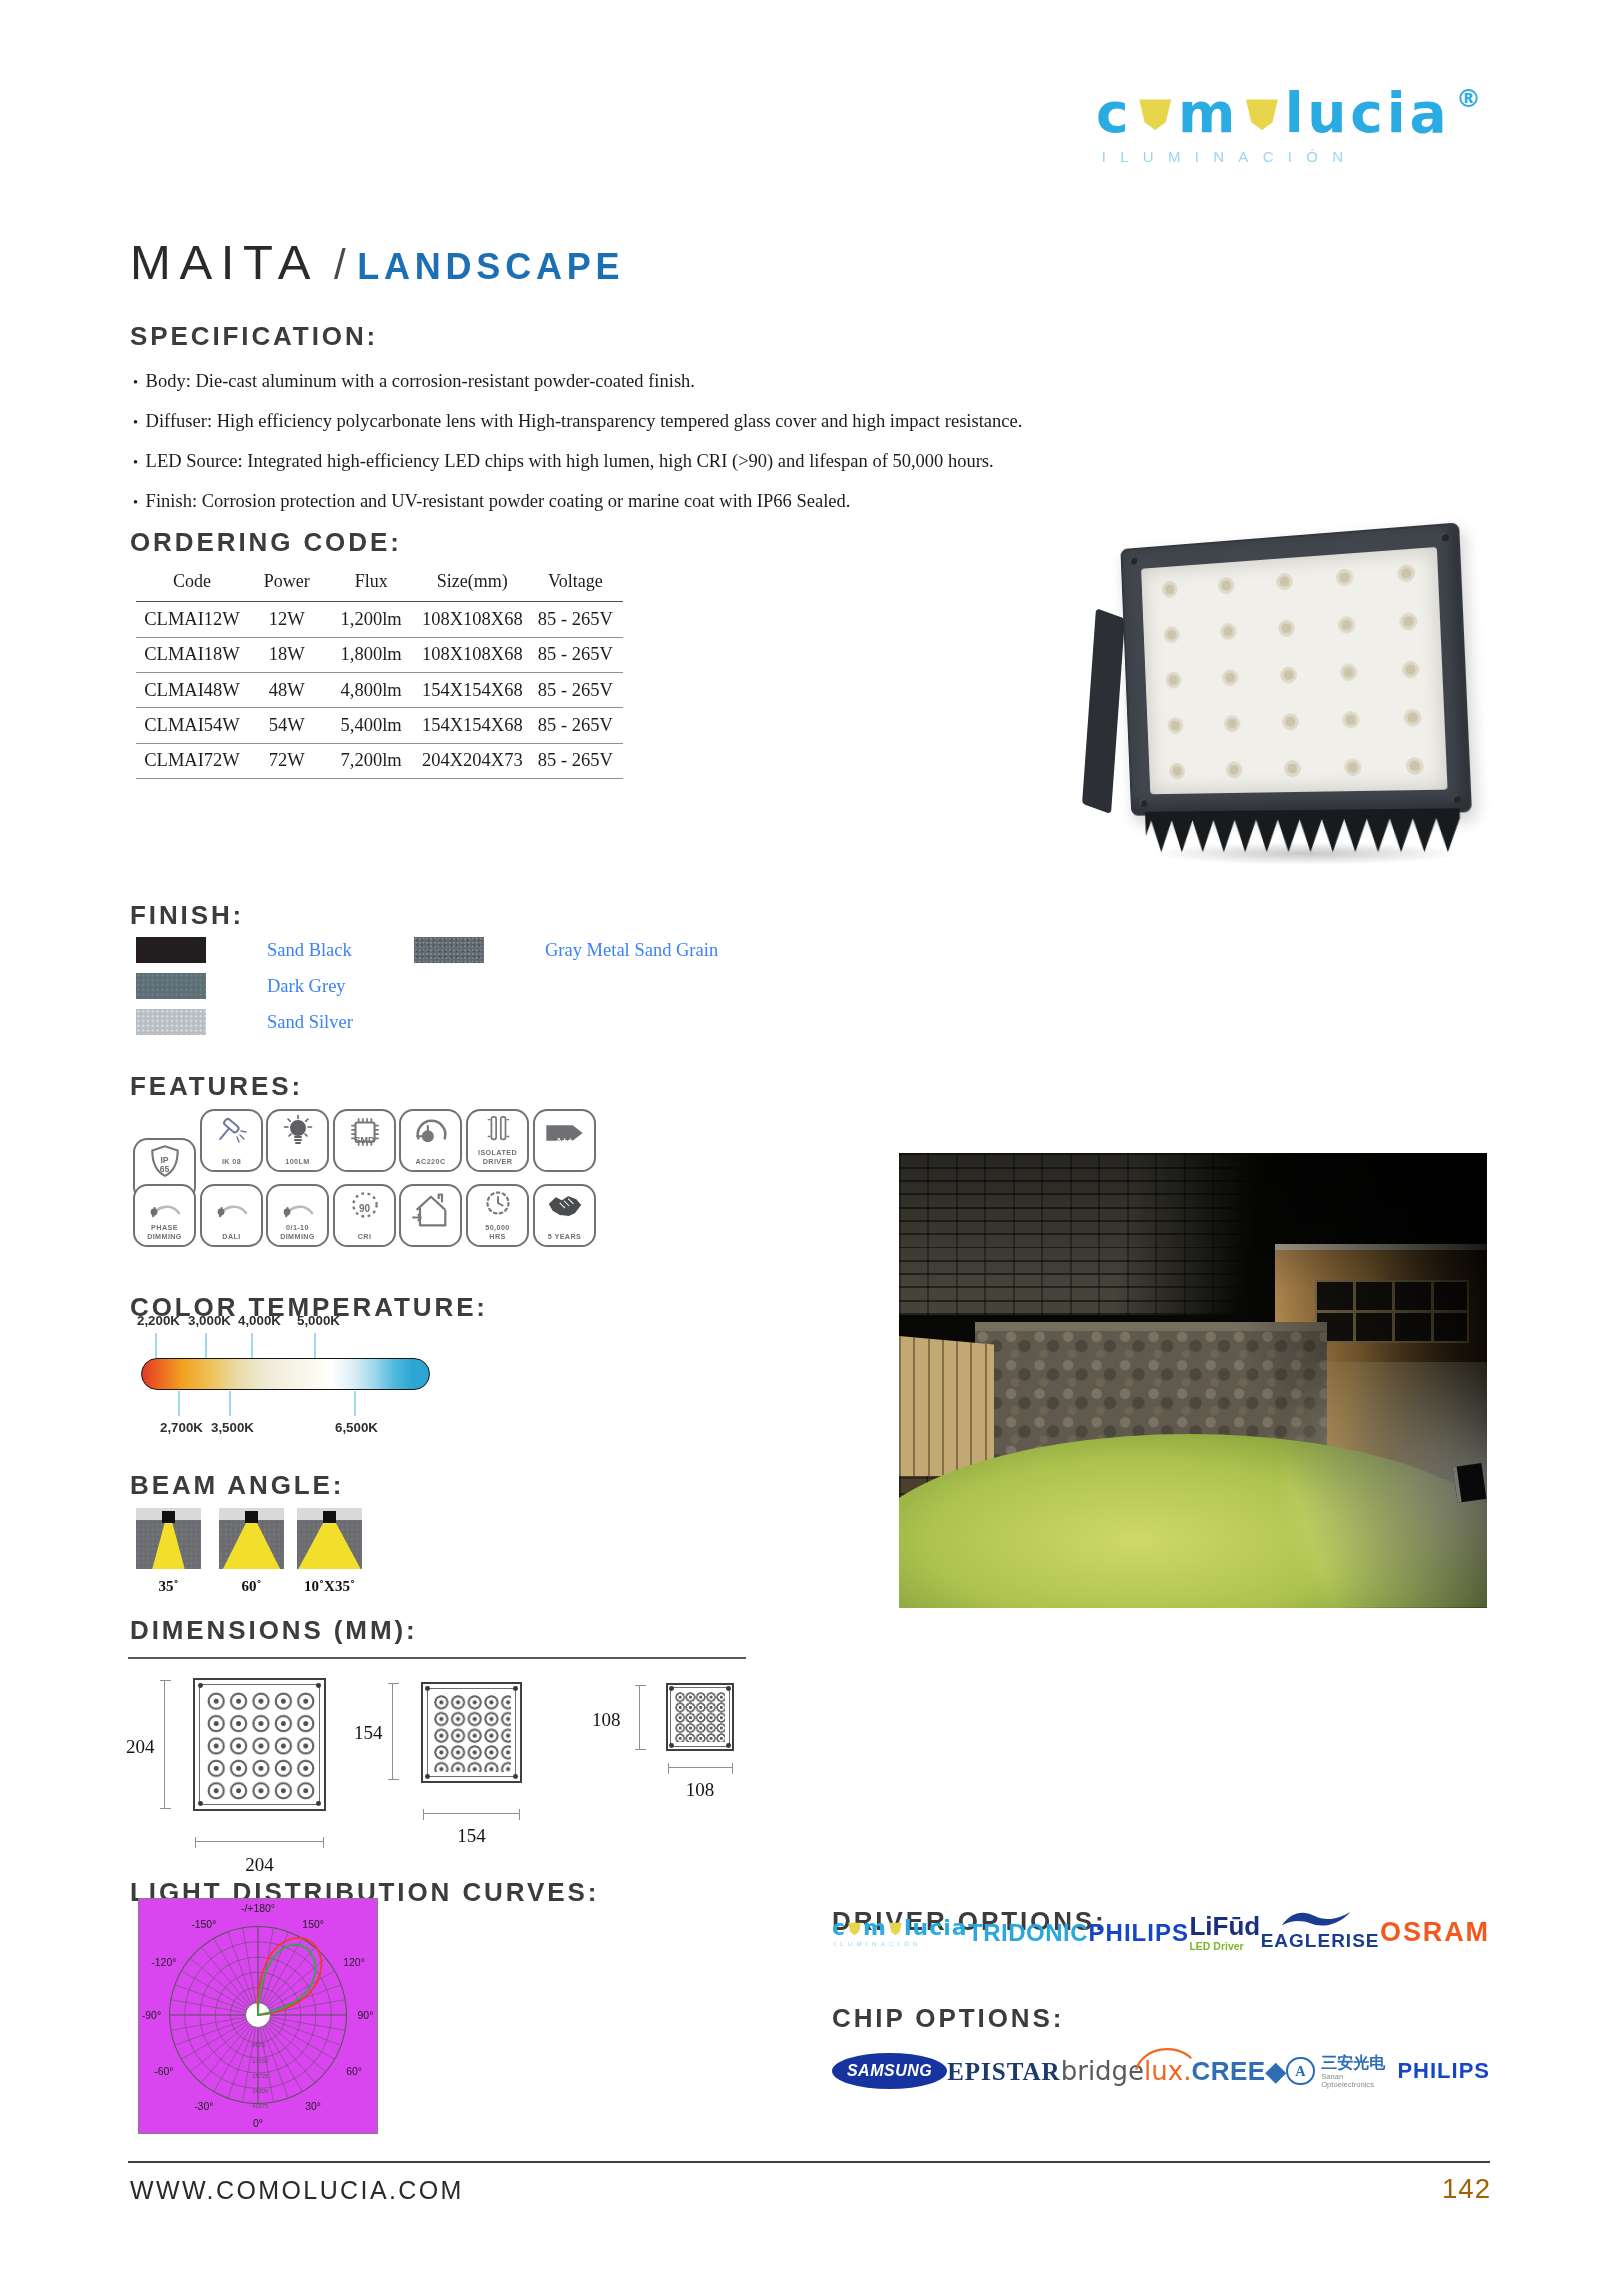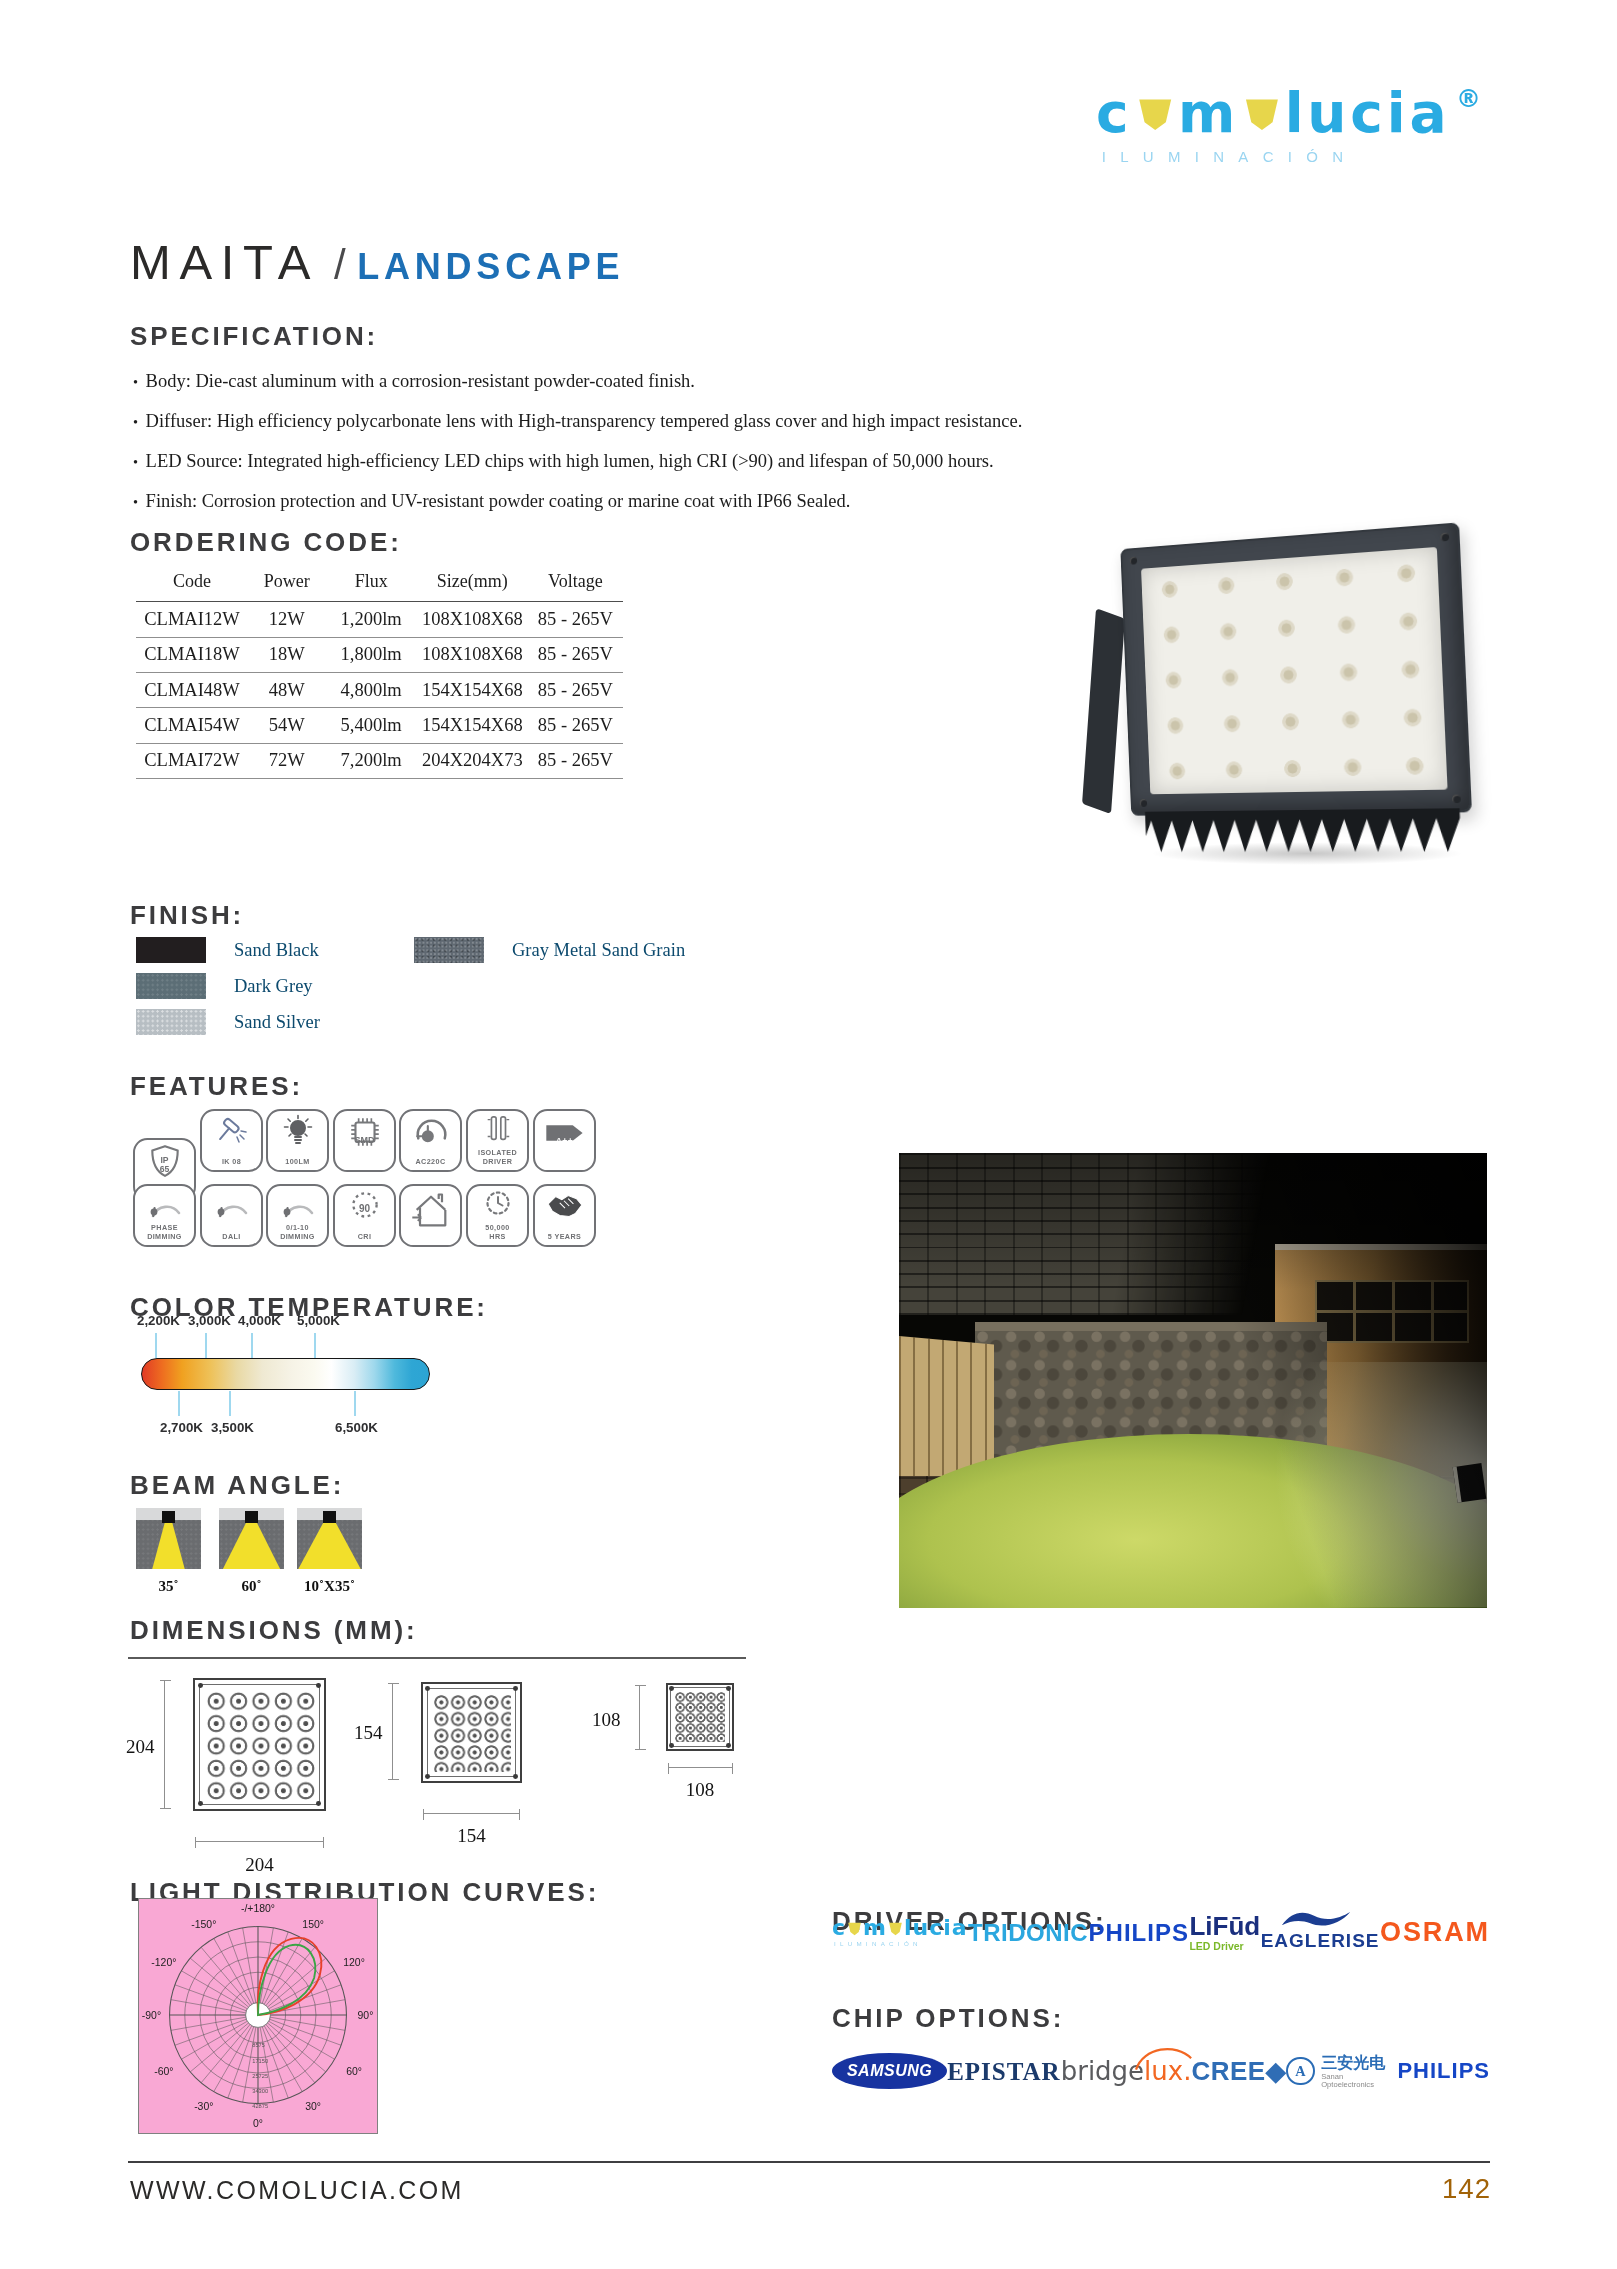--- a/index.html
+++ b/index.html
@@ -44,21 +44,21 @@
   .pp-lens { width:100%; height:100%; border-radius:3.8px; background-color:#edece5;
      background-image:radial-gradient(circle 10.5px at 50% 50%, #cbc4ab 0 4.8px, #ded9c8 5.2px 8px, #f0efe9 8.6px);
      background-size:20% 20%; box-shadow:inset 0 0 21px rgba(0,0,0,.18); }
   .pp-screw { position:absolute; width:8.6px; height:8.6px; border-radius:50%; background:#23262a; box-shadow:inset 1px 1px 1px #555; }
   .pp-fins { position:absolute; left:13.3px; right:9.5px; bottom:-40px; height:42px; background:#181b1e;
      clip-path:polygon(0 0,100% 0,100% 22%,96% 100%,93% 22%,89% 100%,86% 22%,82% 100%,79% 22%,75% 100%,72% 22%,68% 100%,65% 22%,61% 100%,58% 22%,54% 100%,51% 22%,47% 100%,44% 22%,40% 100%,37% 22%,33% 100%,30% 22%,26% 100%,23% 22%,19% 100%,16% 22%,12% 100%,9% 22%,5% 100%,2% 22%,0 60%); }
   .pp-shadow { position:absolute; left:90px; top:321px; width:314px; height:23px; border-radius:50%; background:radial-gradient(ellipse, rgba(0,0,0,.22), transparent 70%); }
 
   
   .swatch { position:absolute; width:70px; height:26px; }
-  .swatch-label { position:absolute; font:400 18.5px/26px "Liberation Serif",serif; color:#0c4a6e; }
+  .swatch-label { position:absolute; font:400 18.5px/26px "Liberation Serif",serif; color:#3b82f6;margin-left:33px; }
   .sw-black { background:#221e1f; }
   .sw-darkgrey { background:#5c6e76; background-image:radial-gradient(rgba(255,255,255,.12) 1px, transparent 1.3px); background-size:4.8px 4.8px; }
   .sw-silver { background:#b7bec3; background-image:radial-gradient(rgba(255,255,255,.5) 1px, transparent 1.3px); background-size:4.8px 4.8px; }
   .sw-graymetal { background:#5f6871; background-image:radial-gradient(rgba(255,255,255,.22) 1px, transparent 1.2px), radial-gradient(rgba(0,0,0,.3) 1px, transparent 1.2px); background-size:3.8px 3.8px, 5.7px 5.7px; }
 
   
   .fi { position:absolute; width:63px; height:63px; border:2.3px solid #717276; border-radius:14.3px; background:#fff; }
   .fi svg { position:absolute; top:2.9px; left:50%; transform:translateX(-50%); }
   .fi-label { position:absolute; bottom:3.8px; left:1px; right:1px; text-align:center; font:600 7.2px/1.2 "Liberation Sans",sans-serif; color:#6f7073; letter-spacing:0.4px; white-space:pre-line; }
   .fi-gtext { position:absolute; left:0; right:0; text-align:center; font:700 9px/1.05 "Liberation Sans",sans-serif; color:#6f7073; white-space:pre-line; }
@@ -94,21 +94,21 @@
   .dvl { position:absolute; width:0; border-left:1.3px solid #8f8f8f; }
   .dvl::before,.dvl::after { content:""; position:absolute; left:-4.8px; width:10.5px; height:1.3px; background:#8f8f8f; }
   .dvl::before { top:0; } .dvl::after { bottom:0; }
   .dhl { position:absolute; height:0; border-top:1.3px solid #8f8f8f; }
   .dhl::before,.dhl::after { content:""; position:absolute; top:-4.8px; width:1.3px; height:10.5px; background:#8f8f8f; }
   .dhl::before { left:0; } .dhl::after { right:0; }
   .dlabel { position:absolute; font:400 19px/1 "Liberation Serif",serif; color:#141414; }
   .dlabel-c { text-align:center; }
 
   
-  .polar-box { position:absolute; left:138px; top:1898px; width:240px; height:236px; border:1.3px solid #808080; background:#f9a8d4; }
+  .polar-box { position:absolute; left:138px; top:1898px; width:240px; height:236px; border:1.3px solid #808080; background:#d946ef; }
   .polar-box svg text { font:400 11px "Liberation Sans",sans-serif; fill:#222; }
   .polar-box svg text.rv { font-size:6px; fill:#555; }
 
   
   .logo-row { position:absolute; display:flex; align-items:center; justify-content:space-between; }
   .b-tridonic { font:700 24px/1 "Liberation Sans",sans-serif; color:#2ba7df; letter-spacing:0.5px; }
   .b-philips { font:700 24px/1 "Liberation Sans",sans-serif; color:#1546c6; letter-spacing:1px; }
   .b-lifud { text-align:left; }
   .b-lifud .t { font:700 26px/1 "Liberation Sans",sans-serif; color:#1a2f7e; }
   .b-lifud .s { font:600 10.5px/1 "Liberation Sans",sans-serif; color:#7ab829; margin-top:1.9px; }

